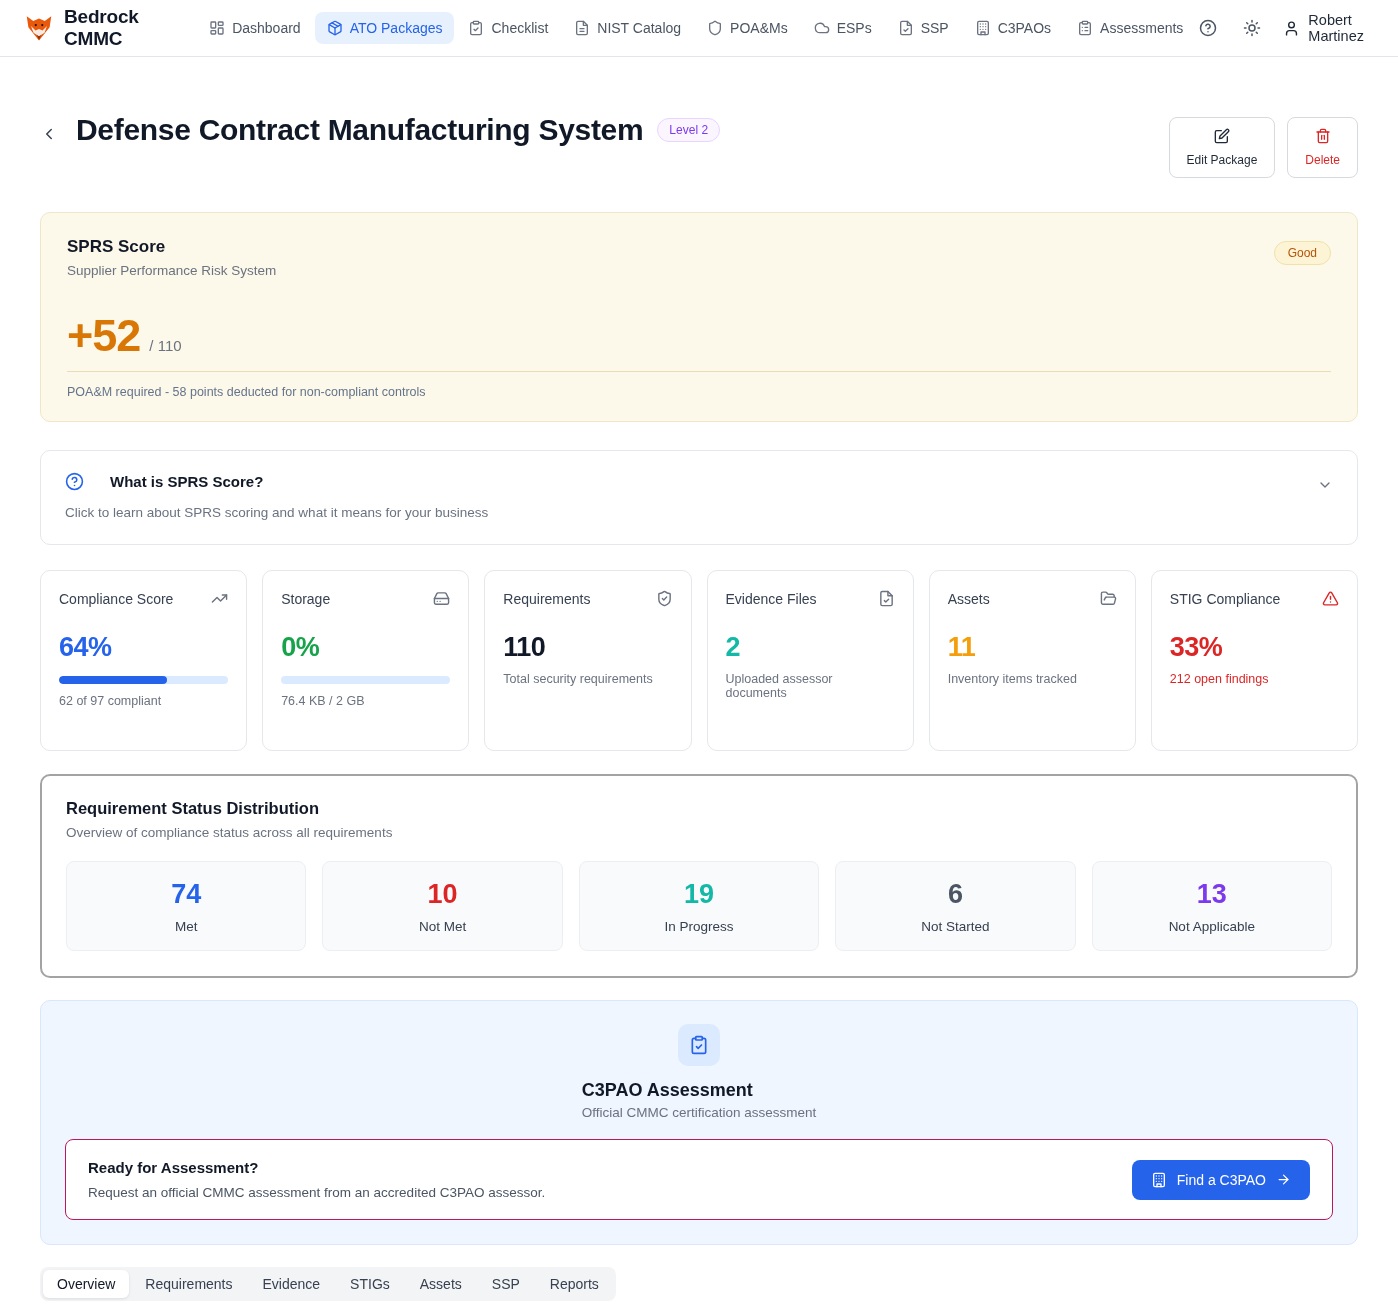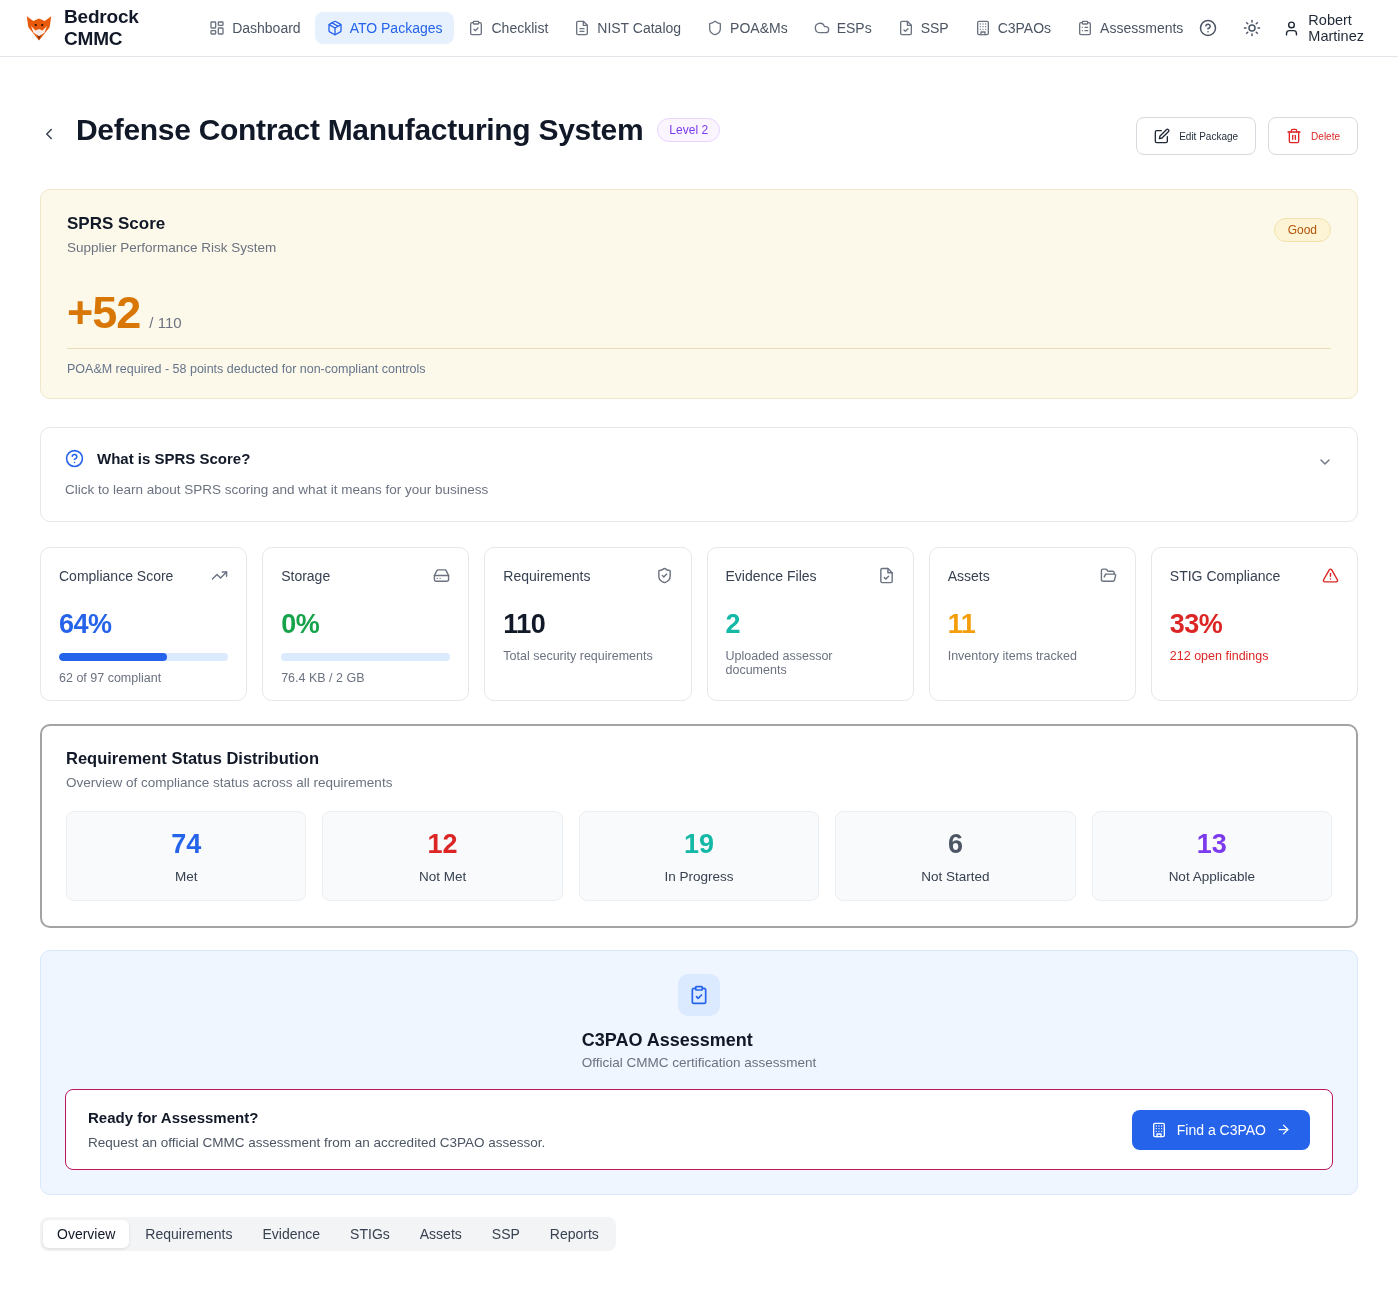--- a/index.html
+++ b/index.html
@@ -43,22 +43,22 @@
   .level-badge {
     font-size: 12px; font-weight: 500; color: #7c3aed;
     background: #faf5ff; border: 1px solid #e9d5ff;
     border-radius: 999px; padding: 4px 11px;
   }
   .page-subtitle { margin-top: 7px; font-size: 14px; color: #6b7280; }
   .title-actions { margin-left: auto; display: flex; gap: 12px; margin-top: 4px; }
   .btn-outline {
     display: flex; align-items: center; gap: 9px;
     background: #fff; border: 1px solid #d6dade; border-radius: 8px;
-    padding: 10px 17px; font-size: 10px; font-weight: 500; color: #1f2937;
-    cursor: pointer; font-family: inherit;
+    padding: 10px 17px; font-size: 12px; font-weight: 500; color: #1f2937;
+    cursor: pointer; font-family: inherit; flex-direction: column;
   }
   .btn-outline.danger { color: #dc2626; }
 
   
   .sprs-card {
     margin-top: 34px; background: #fdf9ea; border: 1px solid #f0e7c8;
     border-radius: 10px; padding: 24px 26px 18px 26px;
   }
   .sprs-head { display: flex; justify-content: space-between; align-items: flex-start; }
   .sprs-title { font-size: 17px; font-weight: 700; color: #111827; }
@@ -76,30 +76,30 @@
   .sprs-row .row-label { color: #334155; }
   .sprs-row .row-val { color: #111827; }
   .sprs-divider { border: none; border-top: 1px solid #e9ddb9; margin: 9px 0 13px 0; }
   .sprs-note { font-size: 12.5px; color: #64748b; padding-bottom: 4px; }
 
   
   .info-card {
     margin-top: 28px; border: 1px solid #e5e7eb; border-radius: 10px;
     padding: 21px 24px 24px 24px; position: relative; cursor: pointer; background: #fff;
   }
-  .info-title-row { display: flex; align-items: center; gap: 13px; }
+  .info-title-row { display: flex; align-items: center; gap: 26px; }
   .info-title { font-size: 15px; font-weight: 700; color: #111827; }
   .info-sub { margin-top: 14px; font-size: 13.5px; color: #6b7280; }
   .info-chevron { position: absolute; right: 24px; top: 26px; color: #6b7280; }
 
   
   .stats-grid { margin-top: 25px; display: grid; grid-template-columns: repeat(6, 1fr); gap: 15px; }
   .stat-card {
     background: #fff; border: 1px solid #e5e7eb; border-radius: 10px;
-    padding: 19px 18px; height: 154px;
+    padding: 19px 18px; height: 181px;
   }
   .stat-head { display: flex; justify-content: space-between; align-items: center; }
   .stat-label { font-size: 14px; font-weight: 500; color: #374151; }
   .stat-icon { color: #6b7280; }
   .stat-value { margin-top: 25px; font-size: 27px; font-weight: 700; letter-spacing: -0.5px; }
   .progress-track { margin-top: 13px; height: 8px; border-radius: 4px; background: #dbeafe; overflow: hidden; }
   .progress-fill { height: 100%; border-radius: 4px; background: #2563eb; }
   .stat-sub { margin-top: 10px; font-size: 12.5px; color: #6b7280; }
   .stat-sub.tight { margin-top: 9px; }
 
@@ -462,21 +462,21 @@
   
   <div class="dist-card">
     <div class="dist-title">Requirement Status Distribution</div>
     <div class="dist-sub">Overview of compliance status across all requirements</div>
     <div class="dist-grid">
       <div class="dist-box">
         <div class="dist-val" style="color: rgb(37, 99, 235);">74</div>
         <div class="dist-label">Met</div>
       </div>
       <div class="dist-box">
-        <div class="dist-val" style="color: rgb(220, 38, 38);">12</div>
+        <div class="dist-val" style="color: rgb(220, 38, 38);">10</div>
         <div class="dist-label">Not Met</div>
       </div>
       <div class="dist-box">
         <div class="dist-val" style="color: rgb(20, 184, 166);">19</div>
         <div class="dist-label">In Progress</div>
       </div>
       <div class="dist-box">
         <div class="dist-val" style="color: rgb(75, 85, 99);">6</div>
         <div class="dist-label">Not Started</div>
       </div>

